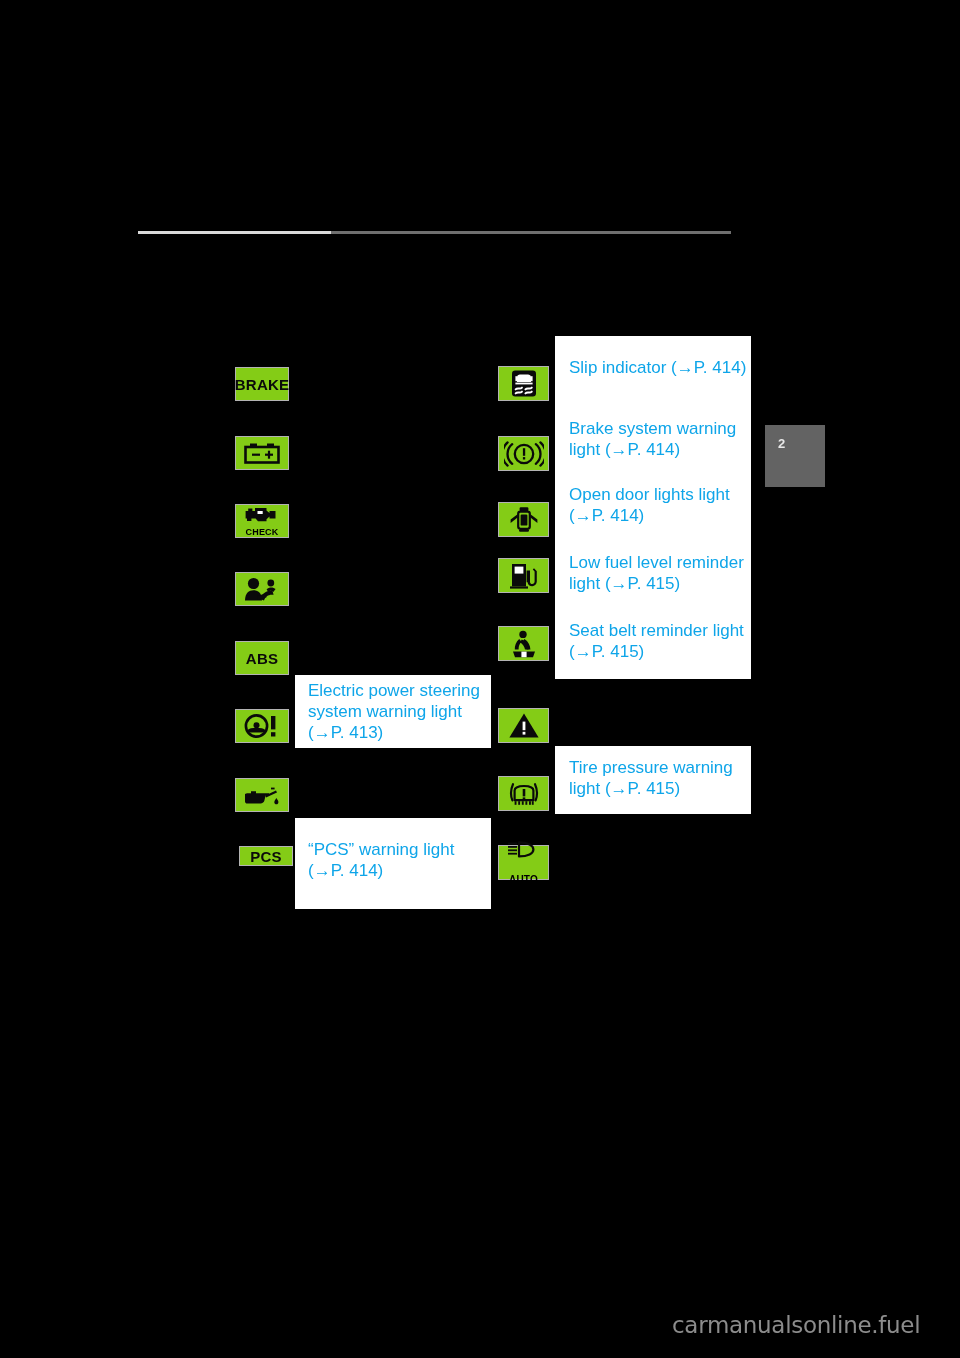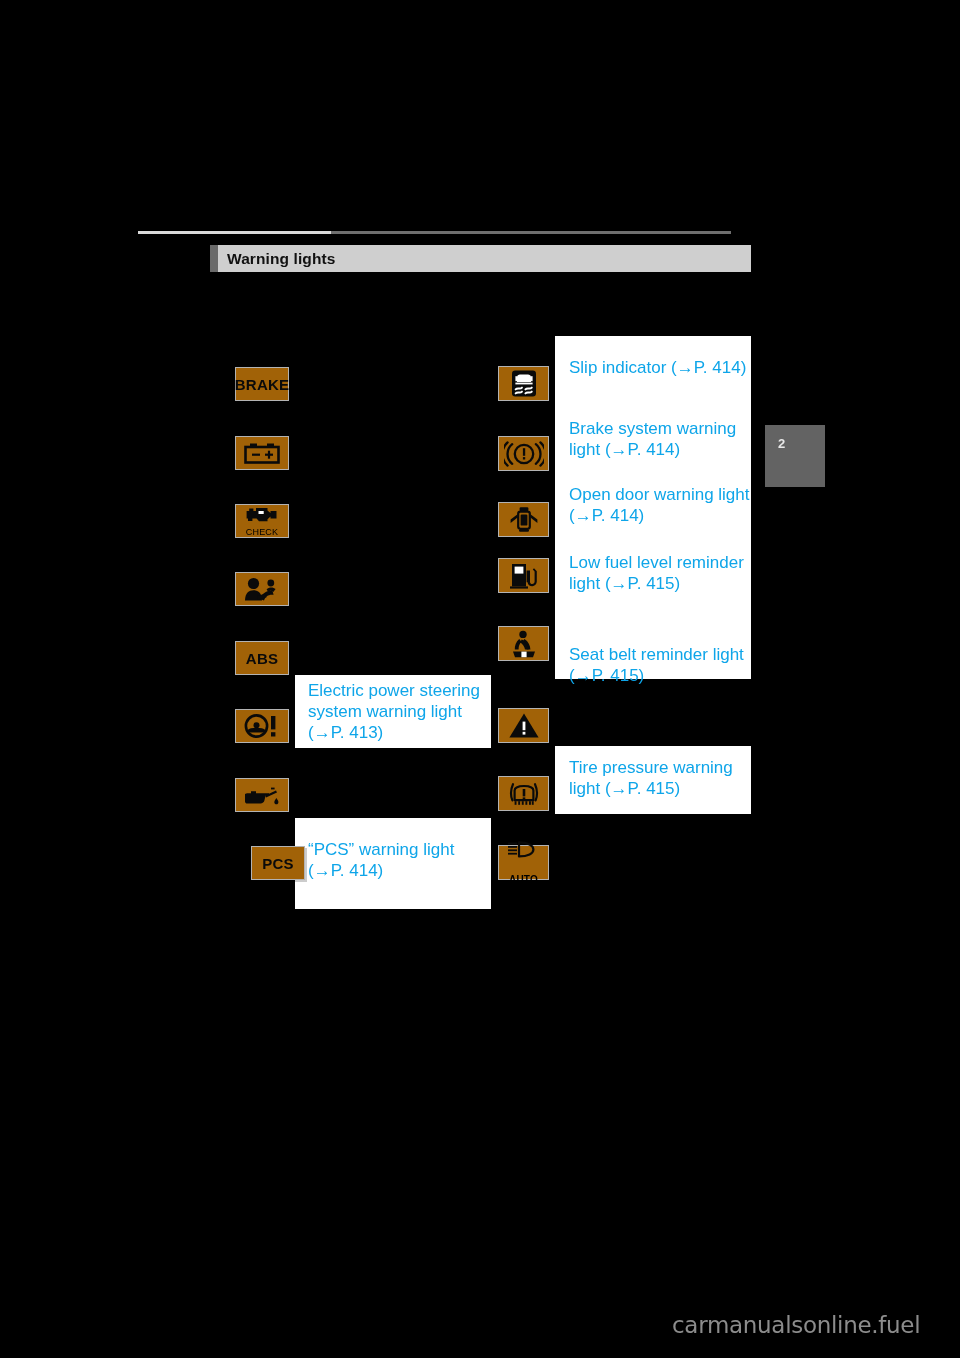--- a/index.html
+++ b/index.html
@@ -99,21 +99,21 @@
     line-height: 21px;
     color: #0ea5e9;
     text-align: justify;
     text-justify: inter-word;
   }
   .panel-text .line { display: block; white-space: nowrap; }
 
   
   .tile {
     position: absolute;
-    background: #a16207;
+    background: #84cc16;
     border: 1px solid #b3b3b3;
     box-shadow: 2px 2px 0 rgba(0,0,0,0.20);
     box-sizing: border-box;
     display: flex;
     align-items: center;
     justify-content: center;
   }
   .tile svg { display: block; }
   .tile .txt {
     font-weight: bold;
@@ -123,21 +123,21 @@
   }
   .tile .check-wrap {
     display: flex;
     flex-direction: column;
     align-items: center;
     justify-content: center;
     line-height: 1;
   }
   .tile .check-wrap .sub {
     font-size: 9px;
-    font-weight: normal;
+    font-weight: bold;
     letter-spacing: 0.2px;
     margin-top: 5px;
   }
   .tile .auto-wrap {
     display: flex;
     flex-direction: column;
     align-items: center;
     justify-content: center;
     line-height: 1;
   }
@@ -149,49 +149,45 @@
   }
 </style>
 </head>
 <body>
 
 <div id="page">
 
   <div class="rule"></div>
   <div class="rule-2"></div>
 
-  <div class="section-header">
-    <div class="accent"></div>
-    <div class="title">Warning lights</div>
-  </div>
 
   <div class="chapter-tab">2</div>
 
   <div class="panel" style="left:555px; top:336px; width:196px; height:343px;"></div>
 
   <div class="panel-text" style="position:absolute; left:569px; top:357px; width:170px;">
     <span class="line">Slip indicator (→P. 414)</span>
   </div>
 
   <div class="panel-text" style="position:absolute; left:569px; top:418px; width:172px;">
     <span class="line">Brake    system    warning</span>
     <span class="line">light (→P. 414)</span>
   </div>
 
   <div class="panel-text" style="position:absolute; left:569px; top:484px; width:172px;">
-    <span class="line">Open door warning light</span>
+    <span class="line">Open door lights light</span>
     <span class="line">(→P. 414)</span>
   </div>
 
   <div class="panel-text" style="position:absolute; left:569px; top:552px; width:172px;">
     <span class="line">Low   fuel   level   reminder</span>
     <span class="line">light (→P. 415)</span>
   </div>
 
-  <div class="panel-text" style="position:absolute; left:569px; top:620px; width:172px;margin-top:24px;">
+  <div class="panel-text" style="position:absolute; left:569px; top:620px; width:172px;">
     <span class="line">Seat belt reminder light</span>
     <span class="line">(→P. 415)</span>
   </div>
 
   <div class="panel" style="left:295px; top:675px; width:196px; height:73px;"></div>
   <div class="panel-text" style="position:absolute; left:308px; top:680px; width:172px;">
     <span class="line">Electric   power   steering</span>
     <span class="line">system warning light</span>
     <span class="line">(→P. 413)</span>
   </div>
@@ -268,21 +264,21 @@
     <span>
       <svg width="38" height="22" viewBox="0 0 38 22">
         <path d="M2.0 10.0 L2.0 17.5 C2.0 18.8 3.0 19.6 4.4 19.6 L17.5 19.6 C19.5 19.6 21.0 18.2 21.4 16.6 L22.6 11.6 L26.0 11.6 L26.0 9.3 L21.2 9.3 L13.0 9.3 L13.0 7.3 L8.0 7.3 L8.0 9.3 L4.0 9.3 Z" fill="#0a0a0a"></path>
         <path d="M22.2 11.6 L33.0 6.6 L34.0 8.6 L23.0 13.6 Z" fill="#0a0a0a"></path>
         <path d="M28.0 3.6 L31.6 3.6 L31.6 5.4 L28.0 5.4 Z" fill="#0a0a0a"></path>
         <path d="M33.4 14.0 C34.9 16.3 35.4 17.3 35.4 18.2 C35.4 19.4 34.5 20.3 33.4 20.3 C32.2 20.3 31.3 19.4 31.3 18.2 C31.3 17.3 31.9 16.3 33.4 14.0 Z" fill="#0a0a0a"></path>
       </svg>
     </span>
   </div>
 
-  <div class="tile" style="left:251px; top:846px; width:54px; height:34px;">
+  <div class="tile" style="left:239px; top:846px; width:54px; height:20px;">
     <span class="txt">PCS</span>
   </div>
 
   <div class="tile" style="left:498px; top:366px; width:51px; height:35px;">
     <span>
       <svg width="26" height="27" viewBox="0 0 26 27">
         <rect x="1.0" y="0.6" width="24" height="25.8" rx="3.2" fill="#0a0a0a"></rect>
         <path d="M6.0 7.2 C6.0 5.4 7.4 4.4 9.0 4.4 L17.0 4.4 C18.6 4.4 20.0 5.4 20.0 7.2 L20.0 12.0 L6.0 12.0 Z" fill="#ffffff"></path>
         <rect x="4.4" y="12.6" width="17.2" height="1.8" fill="#ffffff"></rect>
         <rect x="4.4" y="6.2" width="2.0" height="5.0" fill="#ffffff"></rect>

